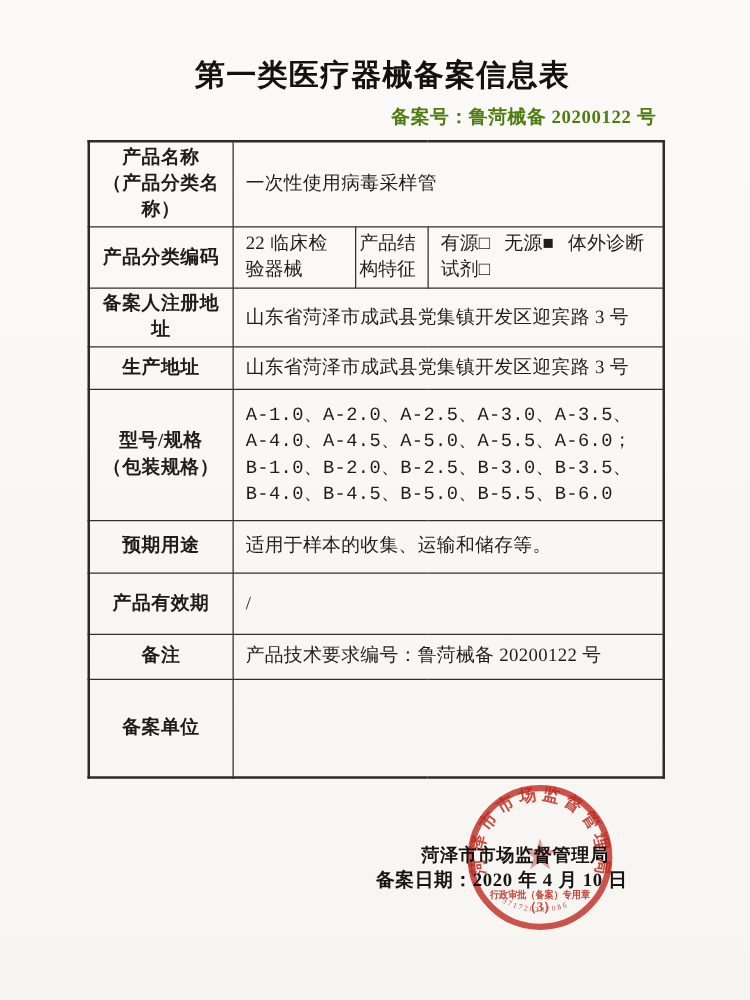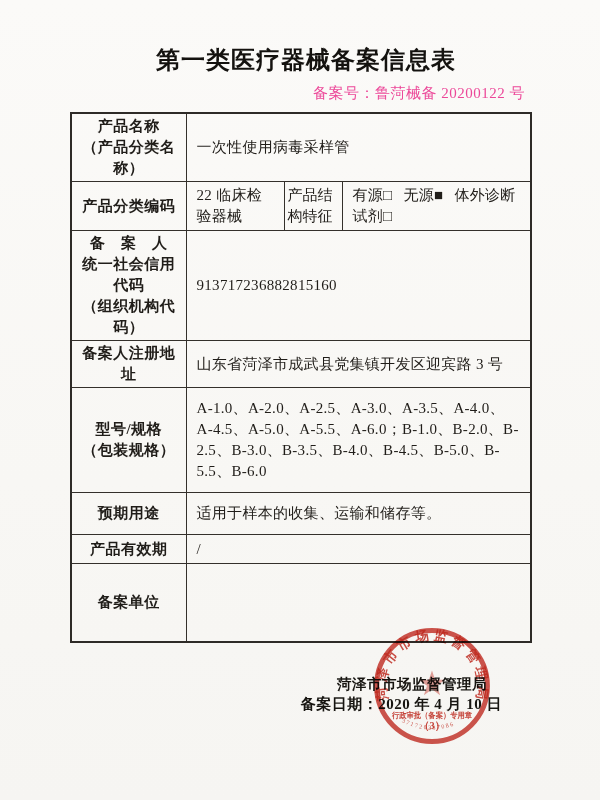--- a/index.html
+++ b/index.html
@@ -12,21 +12,21 @@
   .title{
     position:absolute;top:44px;left:0;width:100%;
     text-align:center;
     font-family:"Liberation Sans", sans-serif;
     font-weight:700;font-size:24px;letter-spacing:1px;color:#14120f;
     transform:translateX(6px);
     margin:0;
   }
   .regno{
     position:absolute;top:84px;right:75px;
-    font-size:15px;font-weight:400;color:#ec4899;letter-spacing:0.5px;
+    font-size:15px;font-weight:700;color:#4d7c0f;letter-spacing:0.5px;
   }
   table.form{
     position:absolute;left:70px;top:112px;width:460px;
     border-collapse:collapse;table-layout:fixed;
     border:2.2px solid #2e2b27;
   }
   table.form th, table.form td{
     border:1.6px solid #34302b;
     font-size:15px;line-height:1.4;color:#201d19;
     overflow:hidden;
@@ -35,24 +35,24 @@
     font-weight:600;text-align:center;vertical-align:middle;
     white-space:pre-line;padding:2px 3px;letter-spacing:0.5px;
   }
   table.form td.value{
     text-align:left;vertical-align:middle;padding:3px 10px;
     white-space:pre-line;letter-spacing:0.3px;
   }
   table.form td.center{
     text-align:left;vertical-align:middle;white-space:pre-line;padding:2px 3px;
   }
-  td.spec{font-size:14px;line-height:1.55;font-family:Liberation Serif, serif;letter-spacing:0.2px;}
+  td.spec{font-size:14px;line-height:1.55;font-family:Liberation Mono, monospace;letter-spacing:0.2px;}
   .opt + .opt{margin-left:11px;}
   .h43{height:43px}.h28{height:28px}.h60{height:60px}.h32{height:32px}.h34{height:34px}
-  .h105{height:105px}.h61{height:61px}.h42{height:42px}.h33{height:29px}.h36{height:36px}
+  .h105{height:105px}.h61{height:61px}.h42{height:42px}.h33{height:49px}.h36{height:36px}
   .h78{height:78px}
   .filing-office{
     position:absolute;top:675px;right:113px;
     font-size:14.5px;font-weight:700;color:#171511;letter-spacing:0.5px;
   }
   .filing-date{
     position:absolute;top:695px;right:98px;
     font-size:15px;font-weight:700;color:#171511;letter-spacing:0.5px;
   }
   .seal{
@@ -82,42 +82,44 @@
 （产品分类名称）</th>
     <td class="value" colspan="3">一次性使用病毒采样管</td>
   </tr>
   <tr class="h43">
     <th>产品分类编码</th>
     <td class="value">22 临床检验器械</td>
     <td class="center">产品结
 构特征</td>
     <td class="value"><span class="opt">有源□</span><span class="opt">无源■</span><span class="opt">体外诊断试剂□</span></td>
   </tr>
-  <tr class="h60">
-    <th>备　案　人
-统一社会信用代码
-（组织机构代码）</th>
-    <td class="value" colspan="3">913717236882815160</td>
-  </tr>
   <tr class="h32">
     <th>备案人注册地址</th>
+    <td class="value" colspan="3">山东省菏泽市成武县党集镇开发区迎宾路 3 号</td>
+  </tr>
+  <tr class="h34">
+    <th>生产地址</th>
     <td class="value" colspan="3">山东省菏泽市成武县党集镇开发区迎宾路 3 号</td>
   </tr>
   <tr class="h105">
     <th>型号/规格
 （包装规格）</th>
     <td class="value spec" colspan="3">A-1.0、A-2.0、A-2.5、A-3.0、A-3.5、A-4.0、A-4.5、A-5.0、A-5.5、A-6.0；B-1.0、B-2.0、B-2.5、B-3.0、B-3.5、B-4.0、B-4.5、B-5.0、B-5.5、B-6.0</td>
   </tr>
   <tr class="h42">
     <th>预期用途</th>
     <td class="value" colspan="3">适用于样本的收集、运输和储存等。</td>
   </tr>
   <tr class="h33">
     <th>产品有效期</th>
     <td class="value" colspan="3">/</td>
+  </tr>
+  <tr class="h36">
+    <th>备注</th>
+    <td class="value" colspan="3">产品技术要求编号：鲁菏械备 20200122 号</td>
   </tr>
   <tr class="h78">
     <th>备案单位</th>
     <td class="value" colspan="3"></td>
   </tr>
 
 </tbody>
   </table>
 
 <div class="filing-office">菏泽市市场监督管理局</div>

